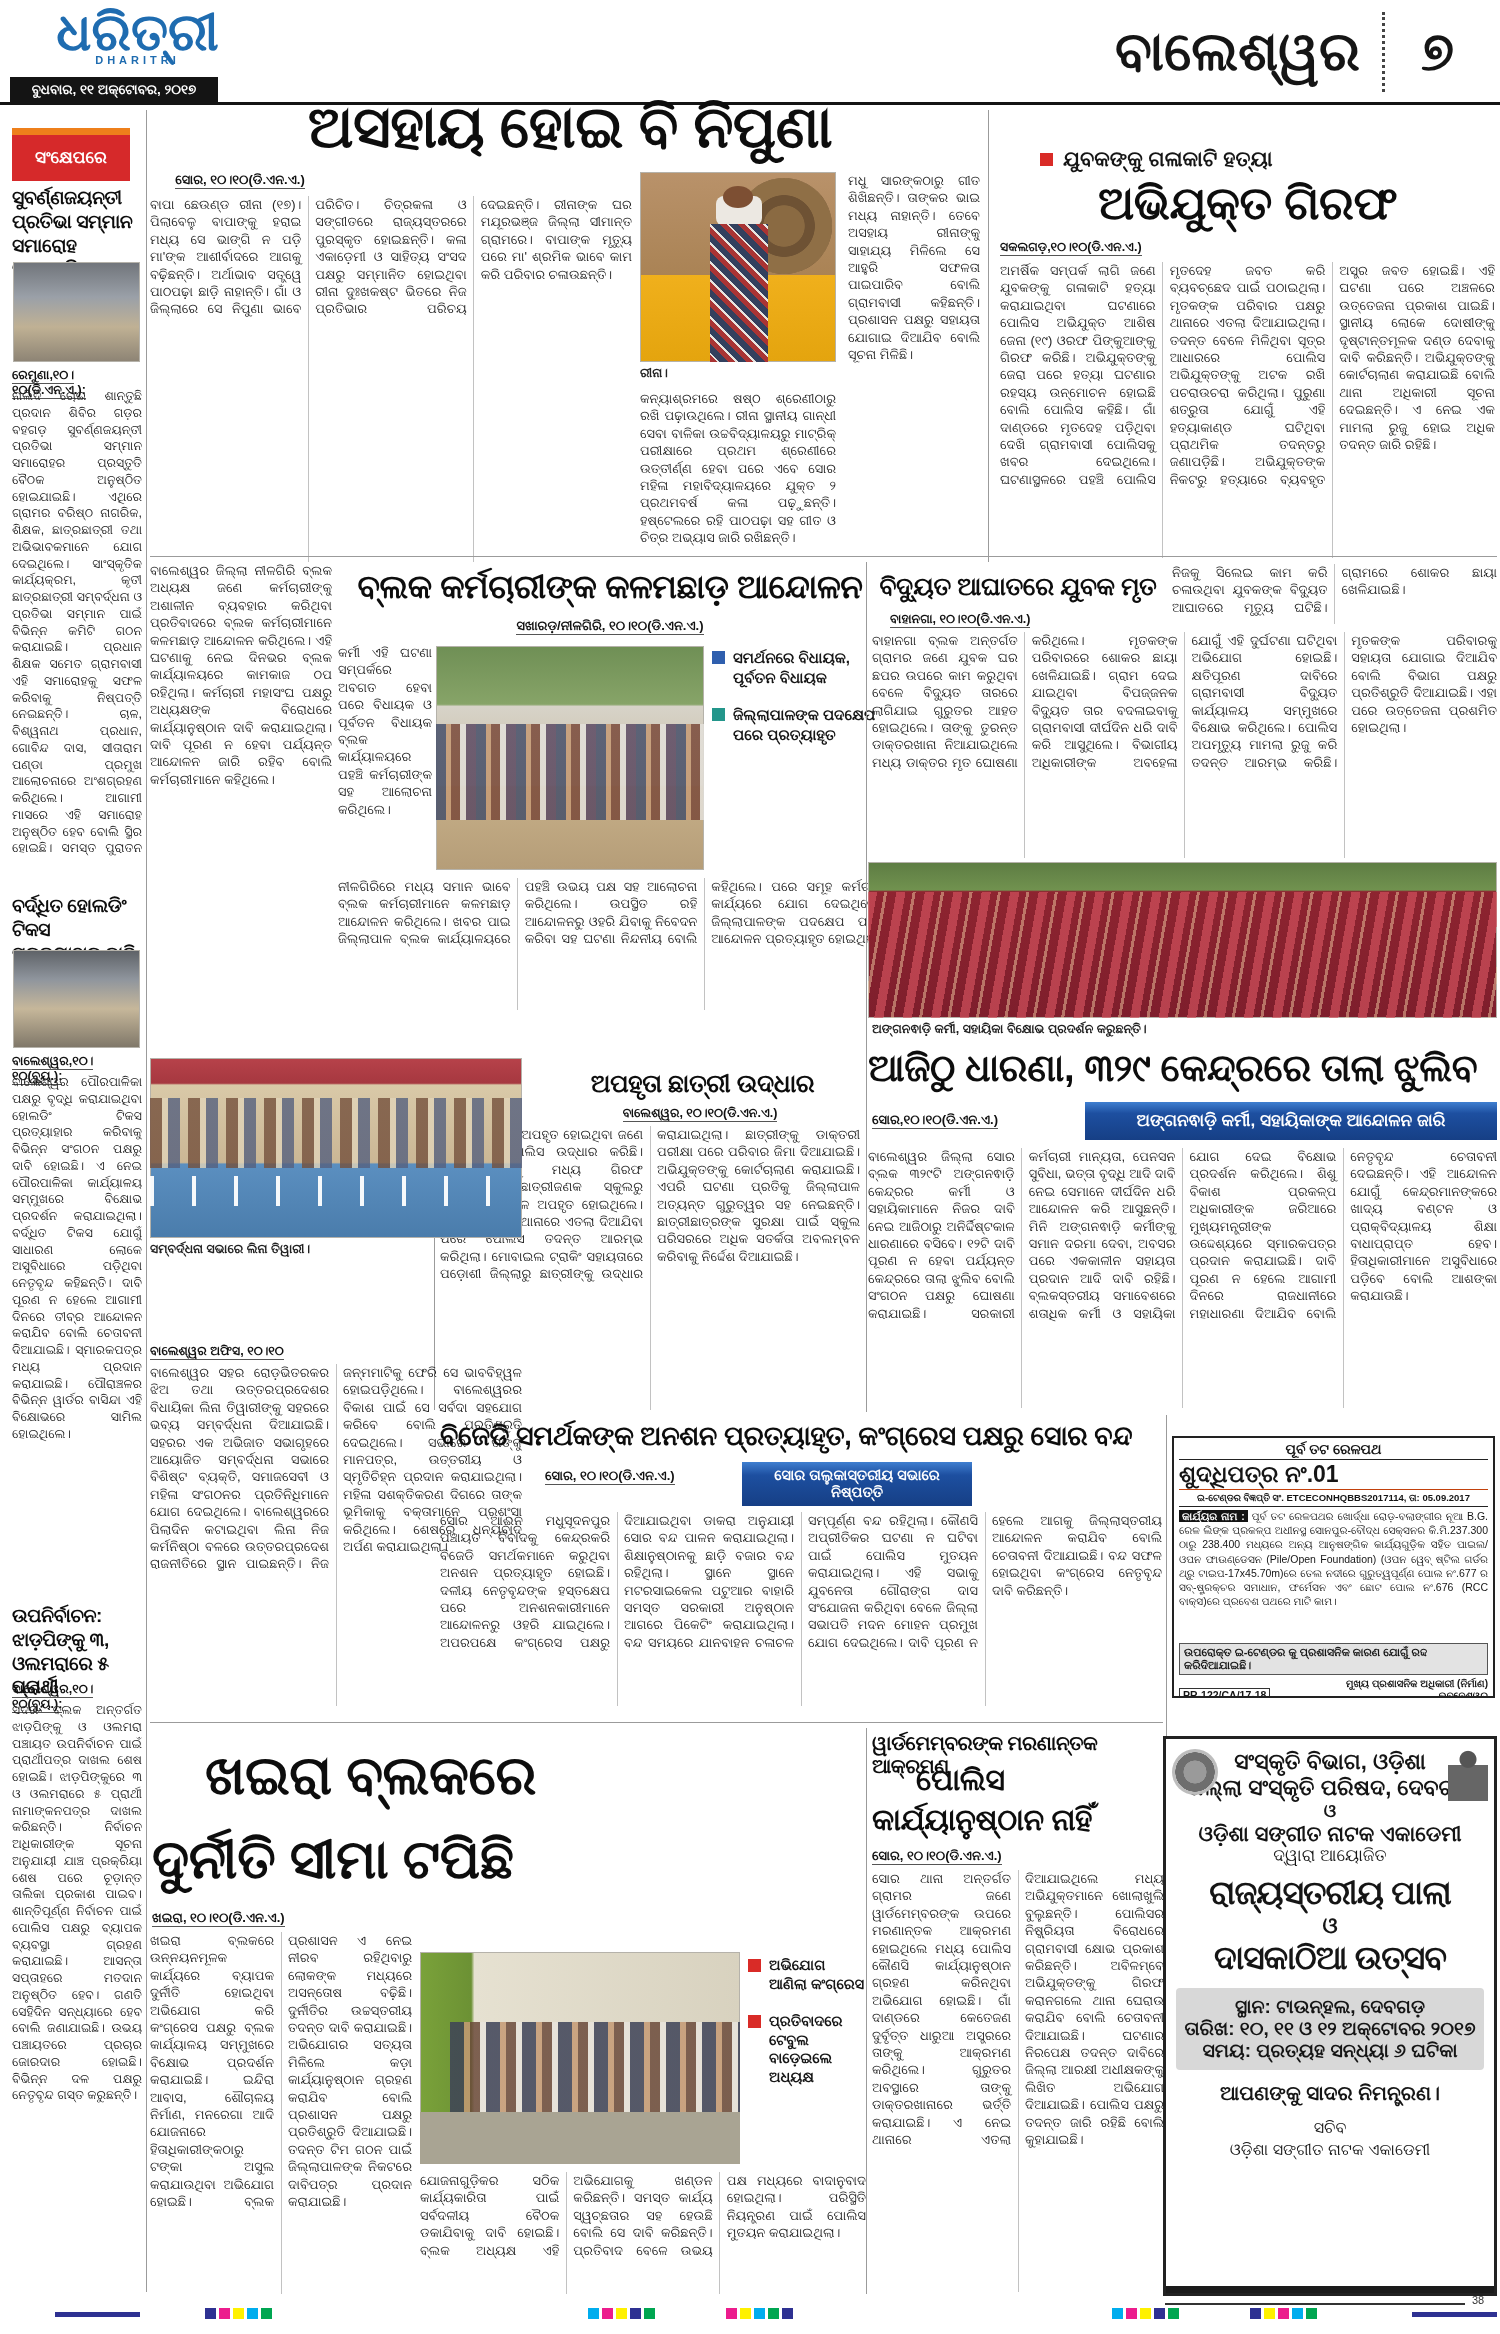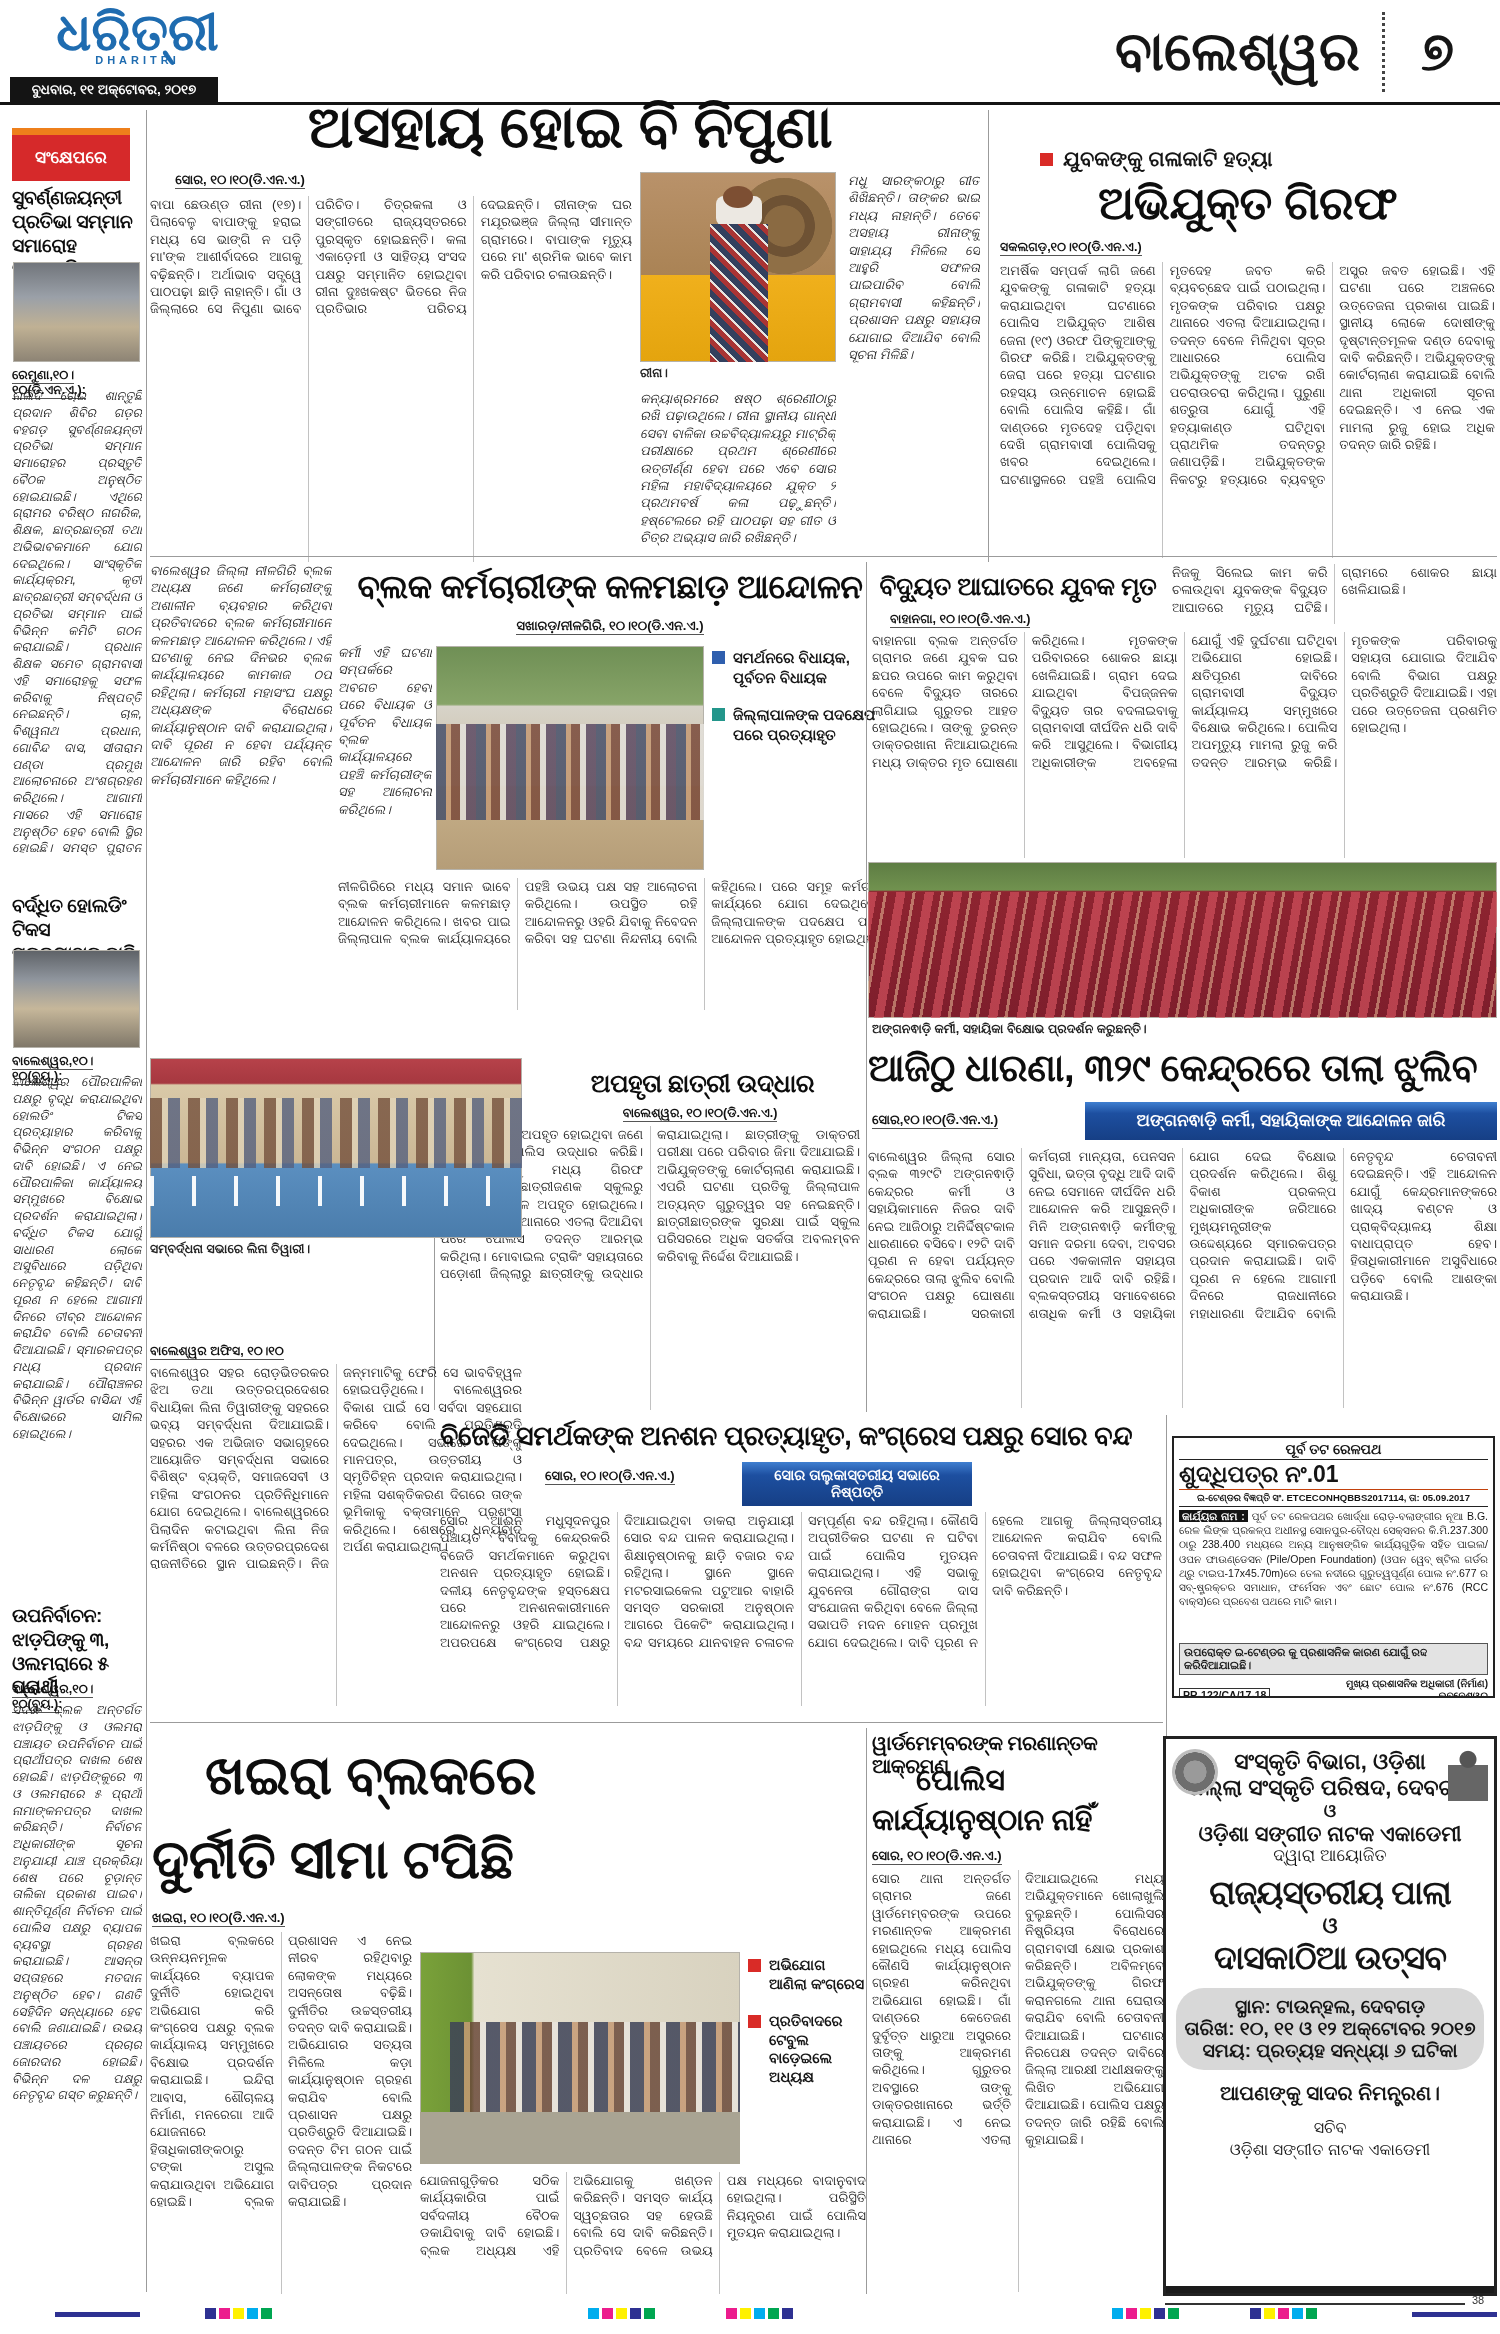--- a/index.html
+++ b/index.html
@@ -4,21 +4,21 @@
 <style>
   html,body{margin:0;padding:0;background:#e8e8e4;}
   .page{position:relative;width:1500px;height:2334px;background:#ffffff;
         font-family:"Liberation Sans","DejaVu Sans",sans-serif;color:#151515;overflow:hidden;}
   .abs{position:absolute;}
   .hl{font-weight:bold;color:#0d0d0d;letter-spacing:-.5px;}
   .ctr{text-align:center;}
   .dl{font-weight:bold;font-size:13px;color:#111;}
   .dl span{border-bottom:1px solid #555;padding-bottom:1px;}
   .bt{font-size:13px;line-height:1.34;text-align:justify;color:#222;overflow:hidden;}
-  .c1{column-count:1;font-style:italic;}
+  .c1{column-count:1;}
   .c2{column-count:2;column-gap:14px;column-rule:1px solid #c2c2c2;}
   .c3{column-count:3;column-gap:14px;column-rule:1px solid #c2c2c2;}
   .c4{column-count:4;column-gap:14px;column-rule:1px solid #c2c2c2;}
   .vsep{background:#9b9b9b;width:1px;}
   .hsep{background:#9b9b9b;height:1px;}
   .photo{background:#cfcac0;box-shadow:0 0 0 1px #b5b2aa inset;}
   .cap{font-size:12.5px;font-weight:bold;color:#222;}
   .bullet-item{display:flex;gap:8px;font-weight:bold;font-size:15px;line-height:1.3;margin-bottom:18px;}
   .sq{flex:0 0 13px;width:13px;height:13px;margin-top:3px;}
   .bluebar{background:linear-gradient(180deg,#3f7fd0 0%,#1d4fa0 30%,#163f85 100%);
@@ -219,21 +219,21 @@
     <div style="position:absolute;right:6px;top:10px;width:40px;height:52px;
          background:radial-gradient(circle at 50% 20%,#555 8px,transparent 9px),linear-gradient(180deg,transparent 16px,#666 16px 48px);"></div>
     <div style="font-size:22px;font-weight:bold;margin-top:2px;">ସଂସ୍କୃତି ବିଭାଗ, ଓଡ଼ିଶା</div>
     <div style="font-size:22px;font-weight:bold;">ଜିଲ୍ଲା ସଂସ୍କୃତି ପରିଷଦ, ଦେବଗଡ଼</div>
     <div style="font-size:18px;font-weight:bold;">ଓ</div>
     <div style="font-size:21px;font-weight:bold;">ଓଡ଼ିଶା ସଙ୍ଗୀତ ନାଟକ ଏକାଡେମୀ</div>
     <div style="font-size:17px;">ଦ୍ୱାରା ଆୟୋଜିତ</div>
     <div style="font-size:33px;font-weight:bold;margin-top:8px;letter-spacing:-1px;">ରାଜ୍ୟସ୍ତରୀୟ ପାଲା</div>
     <div style="font-size:22px;font-weight:bold;">ଓ</div>
     <div style="font-size:33px;font-weight:bold;letter-spacing:-1px;">ଦାସକାଠିଆ ଉତ୍ସବ</div>
-    <div style="background:#d8d8d8;border-radius:28px;margin:10px 4px 0;padding:8px 4px;">
+    <div style="background:#d8d8d8;border-radius:4px;margin:10px 4px 0;padding:8px 4px;">
       <div style="font-size:19px;font-weight:bold;">ସ୍ଥାନ: ଟାଉନ୍‌ହଲ, ଦେବଗଡ଼</div>
       <div style="font-size:19px;font-weight:bold;">ତାରିଖ: ୧୦, ୧୧ ଓ ୧୨ ଅକ୍ଟୋବର ୨୦୧୭</div>
       <div style="font-size:19px;font-weight:bold;">ସମୟ: ପ୍ରତ୍ୟହ ସନ୍ଧ୍ୟା ୬ ଘଟିକା</div>
     </div>
     <div style="font-size:20px;font-weight:bold;margin-top:12px;">ଆପଣଙ୍କୁ ସାଦର ନିମନ୍ତ୍ରଣ।</div>
     <div style="font-size:16px;margin-top:14px;">ସଚିବ</div>
     <div style="font-size:16px;margin-top:4px;">ଓଡ଼ିଶା ସଙ୍ଗୀତ ନାଟକ ଏକାଡେମୀ</div>
     <div style="position:absolute;left:0;bottom:0;width:100%;height:7px;background:#1b1b1b;"></div>
   </div>
   <div class="abs" style="left:1165px;top:2303px;width:300px;height:2px;background:#333;"></div>

